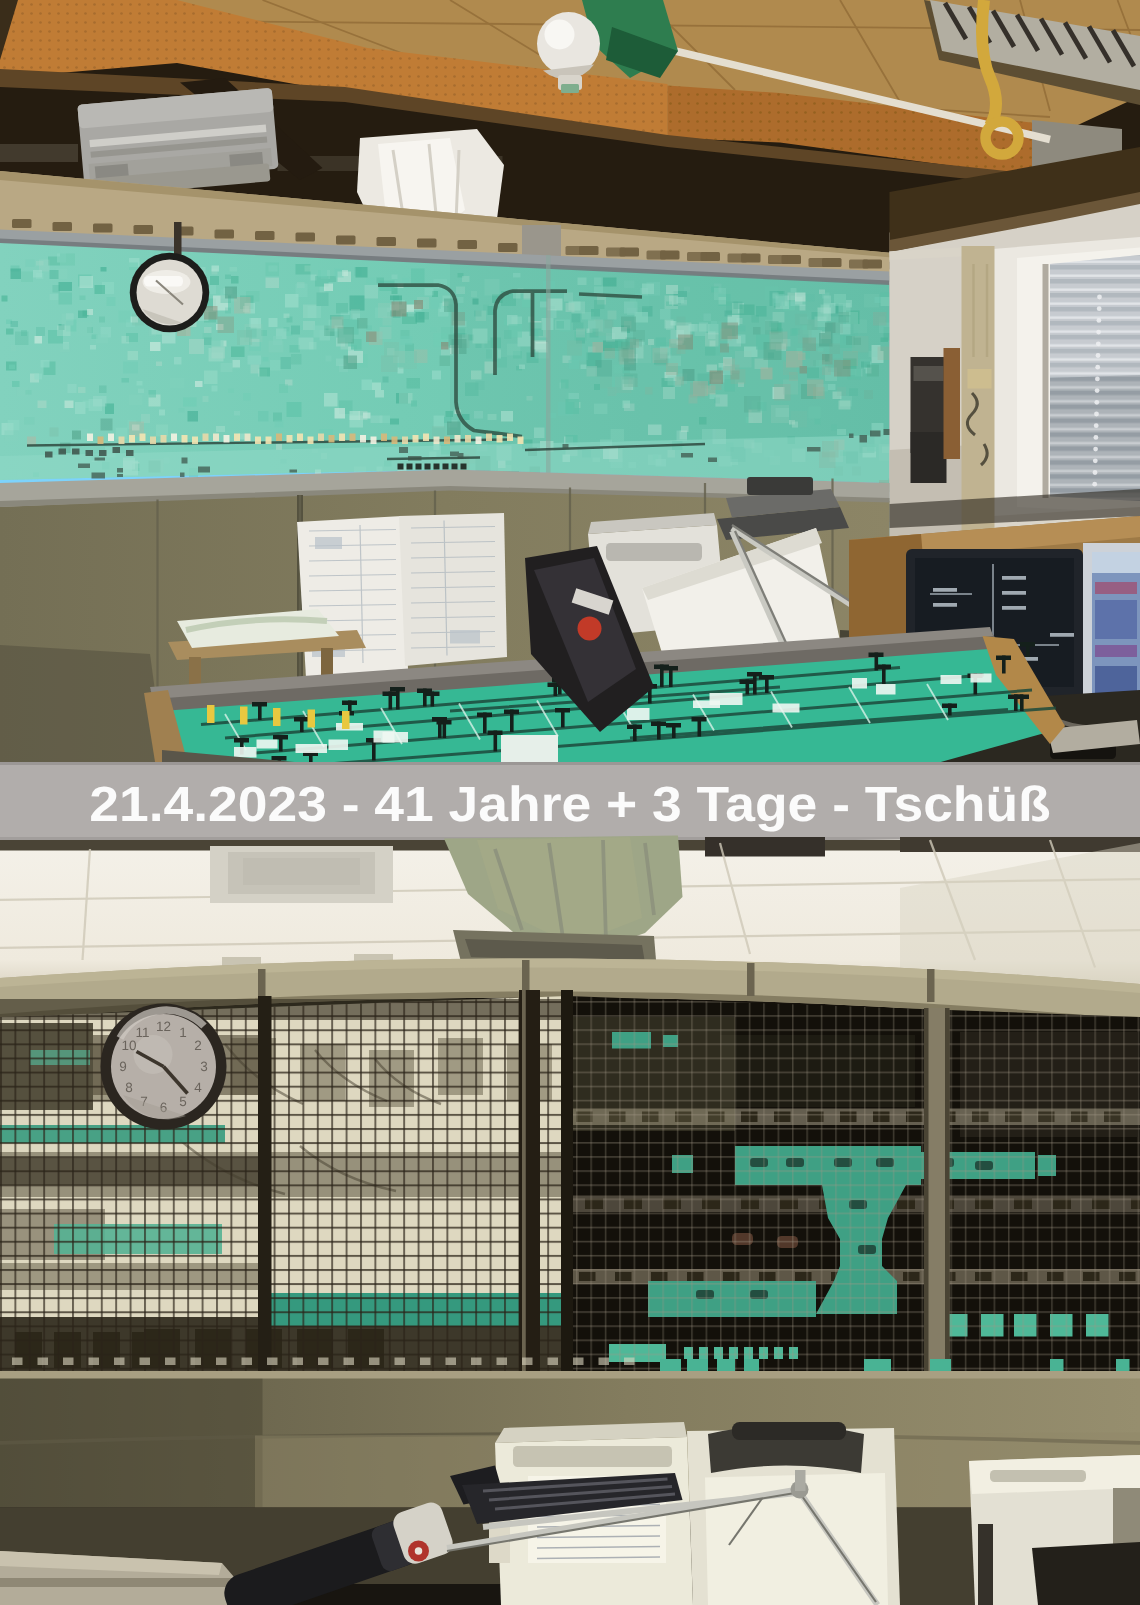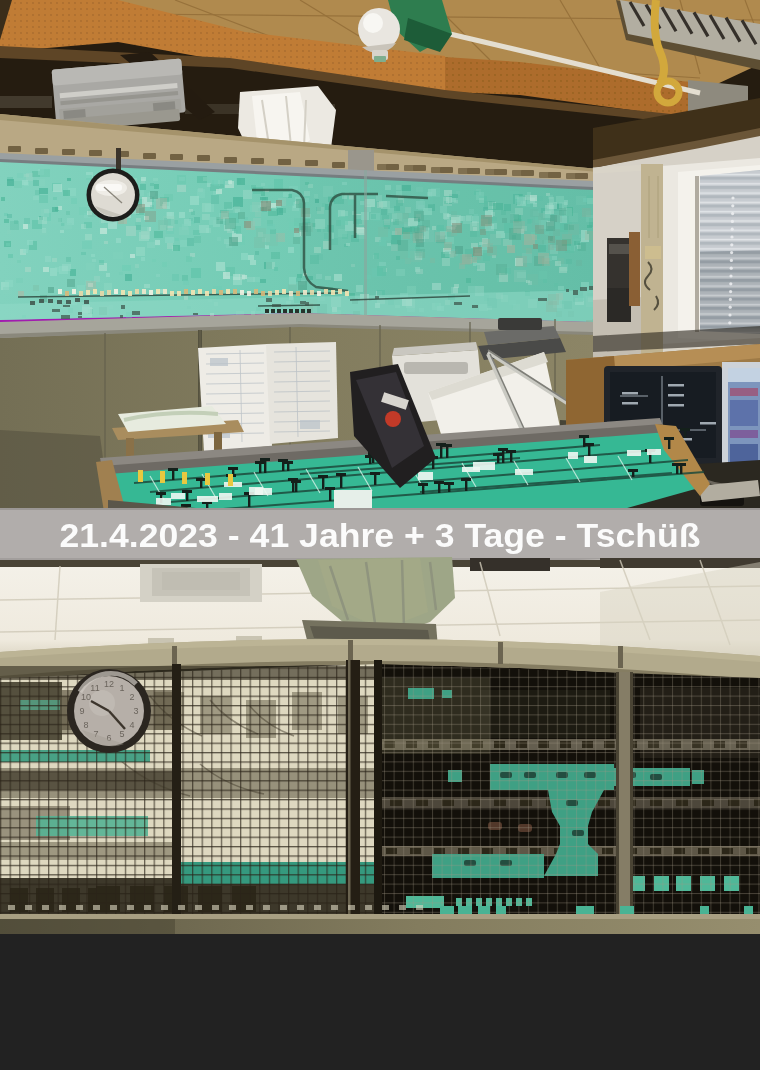--- a/index.html
+++ b/index.html
@@ -1,14 +1,14 @@
 <!DOCTYPE html>
 <html><head><meta charset="utf-8"><title>t</title><style>
 html,body{margin:0;padding:0;background:#222}
-#page{position:relative;width:760px;height:934px;overflow:hidden;background:#a21caf;font-family:"Liberation Sans",sans-serif}
+#page{position:relative;width:760px;height:1070px;overflow:hidden;background:#7dd3fc;font-family:"Liberation Sans",sans-serif}
 </style></head><body>
 <div id="page">
 <svg width="760" height="1070" viewBox="0 0 760 1070">
 <defs>
 <pattern id="peg" width="6" height="6" patternUnits="userSpaceOnUse">
   <rect width="6" height="6" fill="#c07c35"></rect>
   <circle cx="3" cy="3" r="0.9" fill="#a86c2e"></circle>
 </pattern>
 <pattern id="peg2" width="6" height="6" patternUnits="userSpaceOnUse">
   <rect width="6" height="6" fill="#ad6c2c"></rect>

